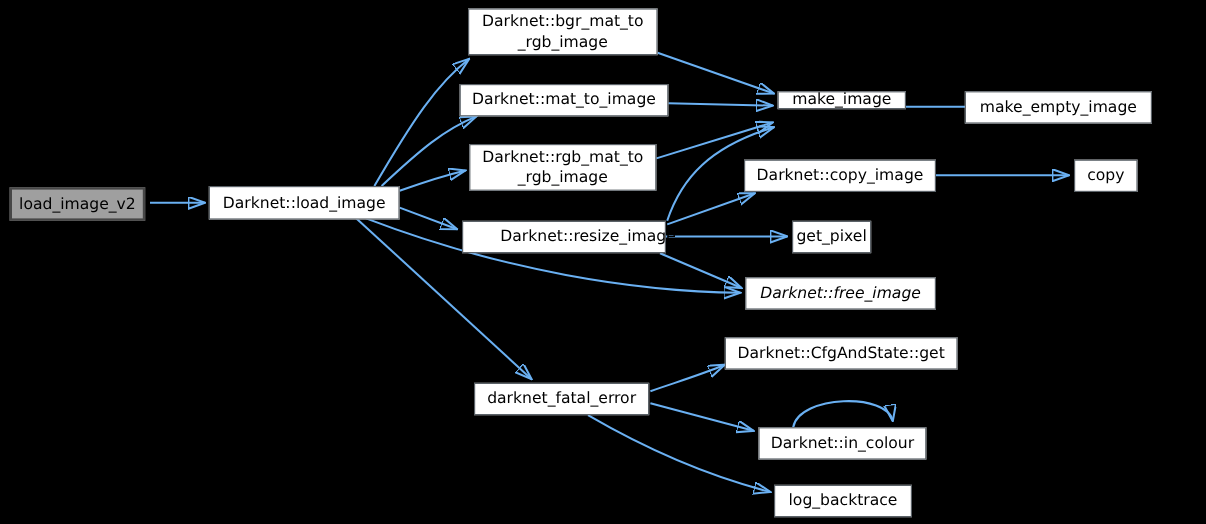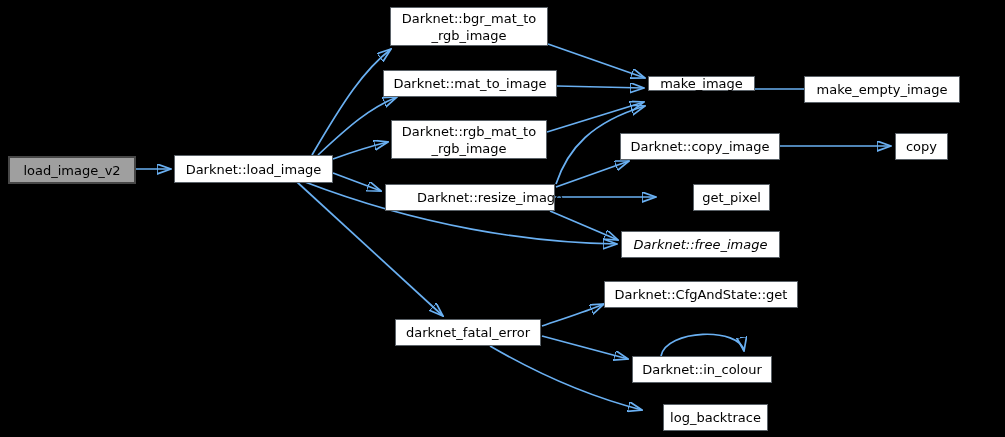--- a/index.html
+++ b/index.html
@@ -69,21 +69,21 @@
     <path d="M555,197 L656,197" marker-end="url(#arrow)"></path>
     <path d="M550,211 L618,240" marker-end="url(#arrow)"></path>
     <path d="M755,89 L840,89" marker-end="url(#arrow)"></path>
     <path d="M780,146 L891,146" marker-end="url(#arrow)"></path>
     <path d="M542,326 C565,318 585,312 604,304" marker-end="url(#arrow)"></path>
     <path d="M542,336 L628,359" marker-end="url(#arrow)"></path>
     <path d="M490,346 C545,378 595,398 642,410" marker-end="url(#arrow)"></path>
     <path d="M661,356 C666,329 740,327 744,351" marker-end="url(#arrow)"></path>
   </svg>
 
-  <div class="node current" style="left:8px;top:156px;width:128px;height:28px;">load_image_v2</div>
+  <div class="node current" style="left:8px;top:156px;width:113px;height:28px;">load_image_v2</div>
 
   <div class="node" style="left:174px;top:155px;width:159px;height:28px;">Darknet::load_image</div>
 
   <div class="node" style="left:390px;top:7px;width:158px;height:39px;">Darknet::bgr_mat_to
 _rgb_image</div>
 
   <div class="node" style="left:383px;top:70px;width:174px;height:27px;">Darknet::mat_to_image</div>
 
   <div class="node" style="left:648px;top:76px;width:107px;height:15px;">make_image</div>
 
@@ -91,25 +91,25 @@
 
   <div class="node" style="left:391px;top:120px;width:156px;height:39px;">Darknet::rgb_mat_to
 _rgb_image</div>
 
   <div class="node" style="left:620px;top:133px;width:160px;height:27px;">Darknet::copy_image</div>
 
   <div class="node" style="left:895px;top:133px;width:53px;height:27px;">copy</div>
 
   <div class="node" style="left:385px;top:184px;width:170px;height:27px;padding-left:40px;">Darknet::resize_image</div>
 
-  <div class="node" style="left:660px;top:184px;width:77px;height:27px;margin-left:33px;">get_pixel</div>
+  <div class="node" style="left:660px;top:184px;width:66px;height:27px;">get_pixel</div>
 
   <div class="node" style="left:621px;top:231px;width:159px;height:27px;font-style:italic;">Darknet::free_image</div>
 
   <div class="node" style="left:395px;top:319px;width:146px;height:27px;">darknet_fatal_error</div>
 
   <div class="node" style="left:604px;top:281px;width:194px;height:27px;">Darknet::CfgAndState::get</div>
 
   <div class="node" style="left:632px;top:356px;width:140px;height:27px;">Darknet::in_colour</div>
 
-  <div class="node" style="left:645px;top:404px;width:105px;height:27px;margin-left:18px;">log_backtrace</div>
+  <div class="node" style="left:645px;top:404px;width:115px;height:27px;">log_backtrace</div>
 
 </div>
 
 </body></html>

